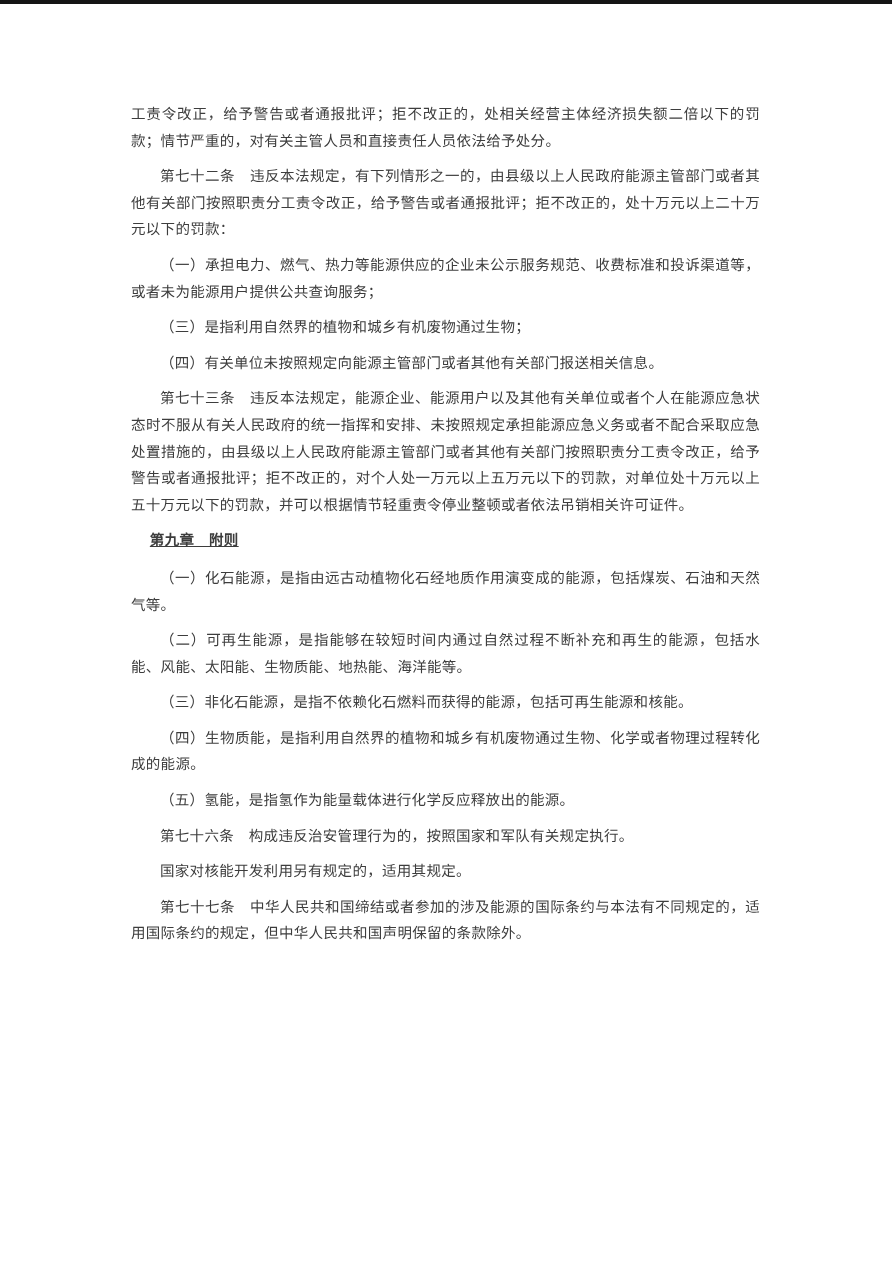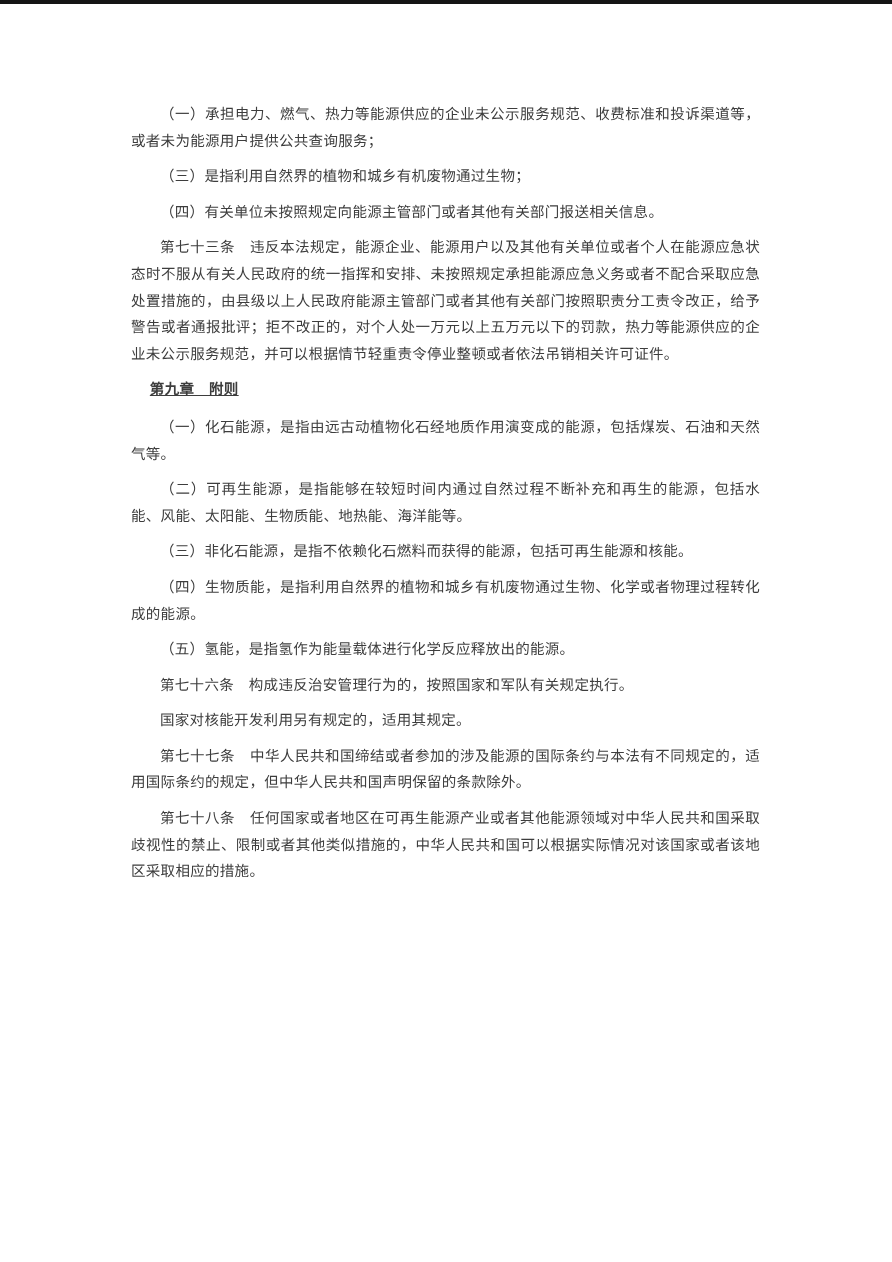--- a/index.html
+++ b/index.html
@@ -52,28 +52,29 @@
     margin: 2px 0 11px 0;
     text-decoration: underline;
   }
 </style>
 </head>
 <body>
 
 <div class="page">
   <div class="top-bar"></div>
   <div class="content">
+    <p class="cont">工责令改正，给予警告或者通报批评；拒不改正的，处相关经营主体经济损失额二倍以下的罚款；情节严重的，对有关主管人员和直接责任人员依法给予处分。</p>
+    <p>第七十二条　违反本法规定，有下列情形之一的，由县级以上人民政府能源主管部门或者其他有关部门按照职责分工责令改正，给予警告或者通报批评；拒不改正的，处十万元以上二十万元以下的罚款：</p>
     <p>（一）承担电力、燃气、热力等能源供应的企业未公示服务规范、收费标准和投诉渠道等，或者未为能源用户提供公共查询服务；</p>
     <p>（三）是指利用自然界的植物和城乡有机废物通过生物；</p>
     <p>（四）有关单位未按照规定向能源主管部门或者其他有关部门报送相关信息。</p>
-    <p>第七十三条　违反本法规定，能源企业、能源用户以及其他有关单位或者个人在能源应急状态时不服从有关人民政府的统一指挥和安排、未按照规定承担能源应急义务或者不配合采取应急处置措施的，由县级以上人民政府能源主管部门或者其他有关部门按照职责分工责令改正，给予警告或者通报批评；拒不改正的，对个人处一万元以上五万元以下的罚款，热力等能源供应的企业未公示服务规范，并可以根据情节轻重责令停业整顿或者依法吊销相关许可证件。</p>
+    <p>第七十三条　违反本法规定，能源企业、能源用户以及其他有关单位或者个人在能源应急状态时不服从有关人民政府的统一指挥和安排、未按照规定承担能源应急义务或者不配合采取应急处置措施的，由县级以上人民政府能源主管部门或者其他有关部门按照职责分工责令改正，给予警告或者通报批评；拒不改正的，对个人处一万元以上五万元以下的罚款，对单位处十万元以上五十万元以下的罚款，并可以根据情节轻重责令停业整顿或者依法吊销相关许可证件。</p>
     <p class="heading">第九章　附则</p>
     <p>（一）化石能源，是指由远古动植物化石经地质作用演变成的能源，包括煤炭、石油和天然气等。</p>
     <p>（二）可再生能源，是指能够在较短时间内通过自然过程不断补充和再生的能源，包括水能、风能、太阳能、生物质能、地热能、海洋能等。</p>
     <p>（三）非化石能源，是指不依赖化石燃料而获得的能源，包括可再生能源和核能。</p>
     <p>（四）生物质能，是指利用自然界的植物和城乡有机废物通过生物、化学或者物理过程转化成的能源。</p>
     <p>（五）氢能，是指氢作为能量载体进行化学反应释放出的能源。</p>
     <p>第七十六条　构成违反治安管理行为的，按照国家和军队有关规定执行。</p>
     <p>国家对核能开发利用另有规定的，适用其规定。</p>
     <p>第七十七条　中华人民共和国缔结或者参加的涉及能源的国际条约与本法有不同规定的，适用国际条约的规定，但中华人民共和国声明保留的条款除外。</p>
-    <p>第七十八条　任何国家或者地区在可再生能源产业或者其他能源领域对中华人民共和国采取歧视性的禁止、限制或者其他类似措施的，中华人民共和国可以根据实际情况对该国家或者该地区采取相应的措施。</p>
   </div>
 </div>
 
 </body></html>

